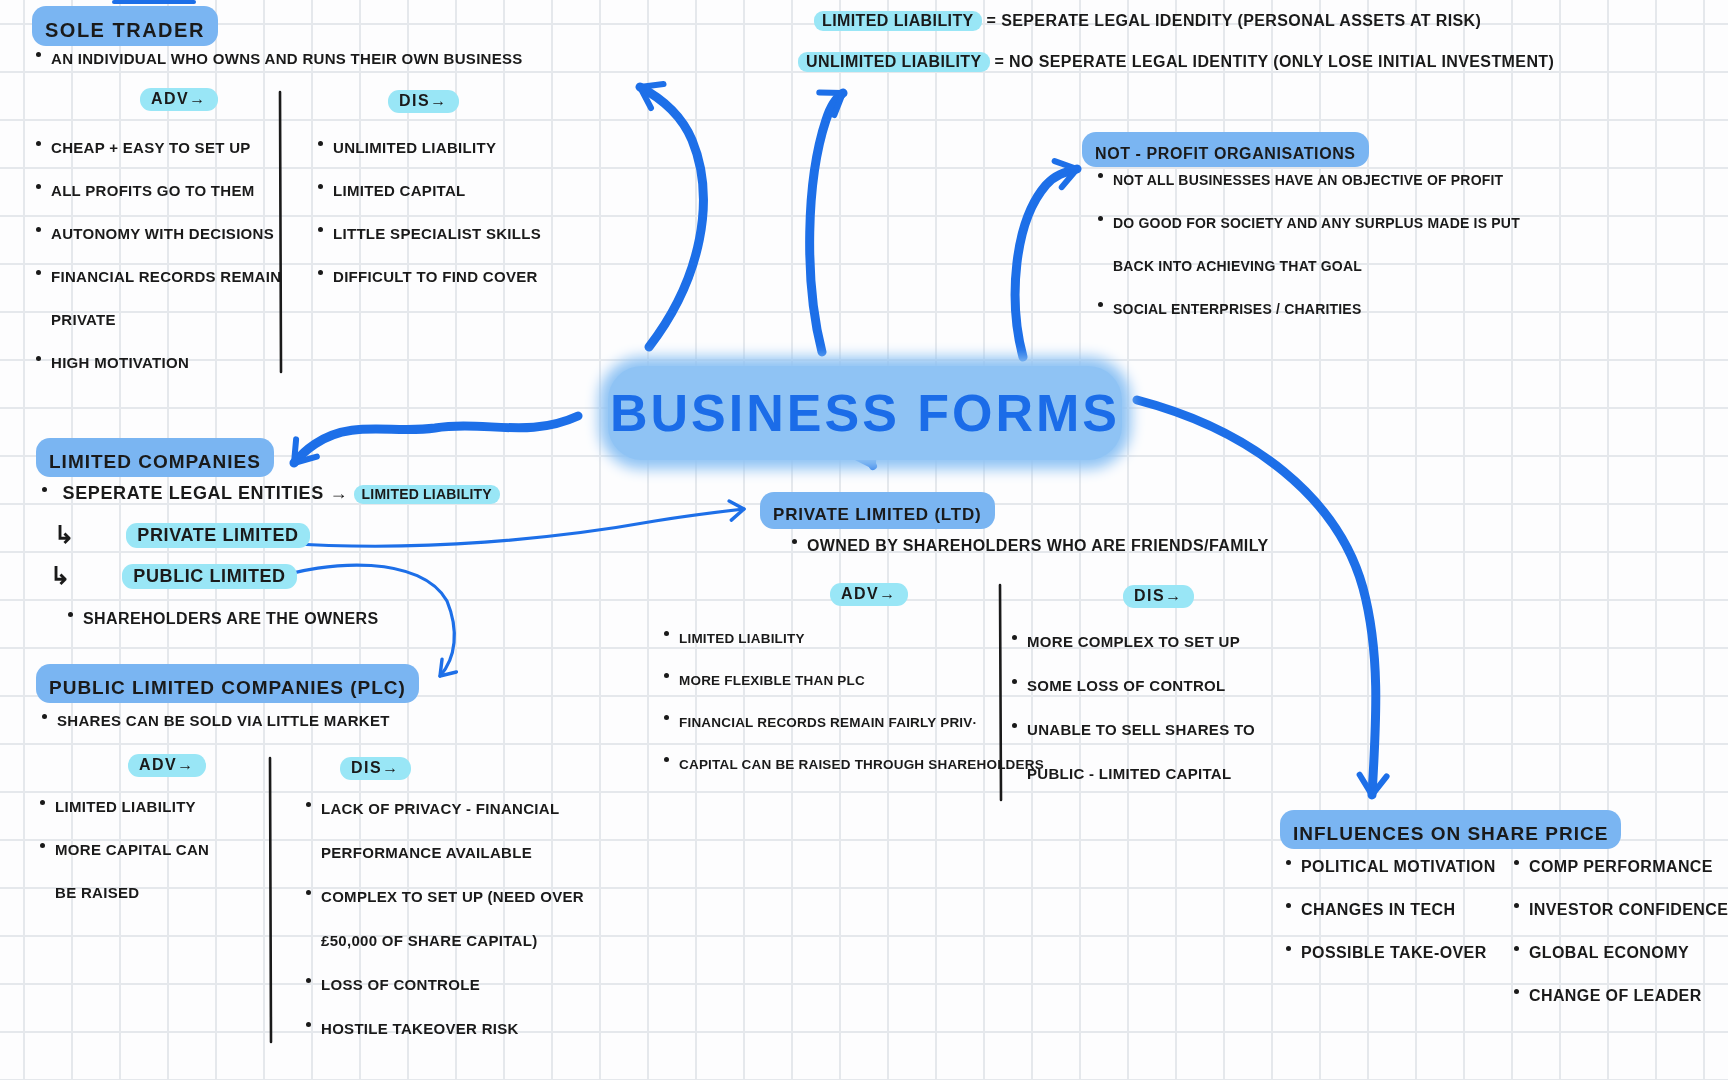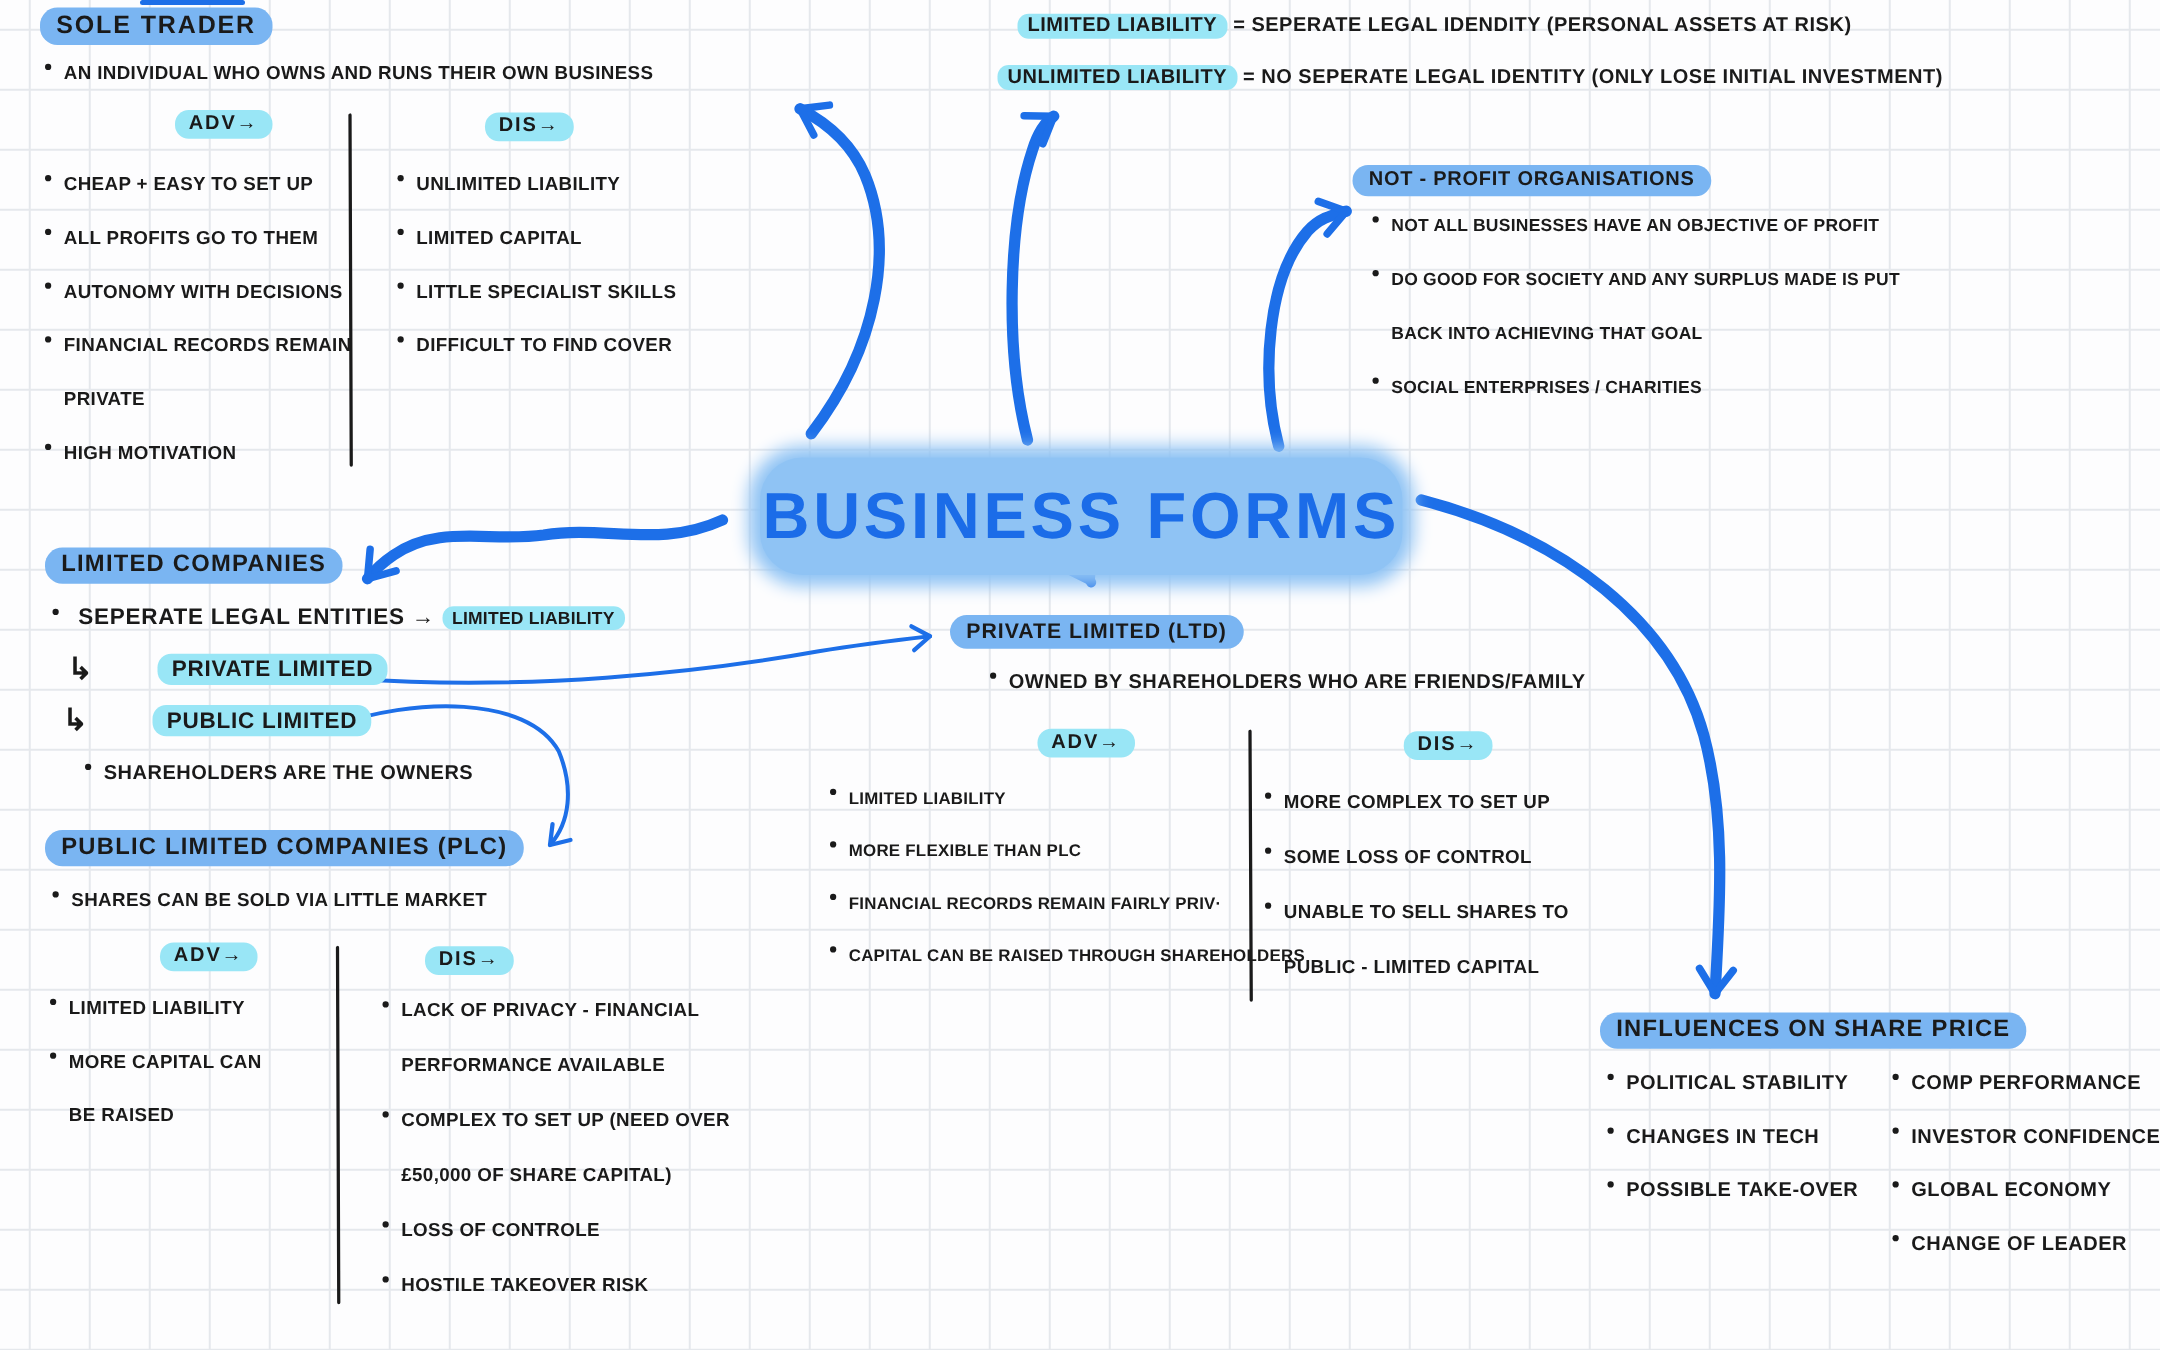--- a/index.html
+++ b/index.html
@@ -8,21 +8,21 @@
     background-color:var(--background,#fdfdfe);
     background-image:
       linear-gradient(var(--grid-line,#e5e8ec) 2px, transparent 2px),
       linear-gradient(90deg, var(--grid-line,#e5e8ec) 2px, transparent 2px);
     background-size:48px 48px;background-position:23px 23px;
     font-family:"Liberation Sans", sans-serif;
     font-weight:700;color:var(--ink,#1a1a1a);
   }
   .abs{position:absolute;white-space:nowrap;}
   
-  .pillb{background:var(--heading-highlight,#7ab5f2);border-radius:14px;padding:3px 13px 4px;}
+  .pillb{background:var(--heading-highlight,#7ab5f2);border-radius:14px;padding:13px 13px 4px;}
   .pillc{background:var(--inline-highlight,#99e6f6);border-radius:11px;padding:2px 11px 3px;margin-left:40px;}
   .ipill{background:var(--inline-highlight,#99e6f6);border-radius:9px;padding:1px 8px 2px;}
   
   .h20{font-size:20px;letter-spacing:1.5px;}
   .h19{font-size:19px;letter-spacing:1px;text-align:right;}
   .h17{font-size:17px;letter-spacing:.8px;}
   .h16{font-size:16px;letter-spacing:.6px;}
   .t18{font-size:18px;letter-spacing:.6px;}
   .t16{font-size:16px;letter-spacing:.4px;padding-left:24px;}
   .t15{font-size:15px;letter-spacing:.3px;}
@@ -167,21 +167,21 @@
   </ul>
   <ul class="hl t15" style="left:1012px;top:633px;--st:44px">
     <li>MORE COMPLEX TO SET UP</li>
     <li>SOME LOSS OF CONTROL</li>
     <li>UNABLE TO SELL SHARES TO</li>
     <li class="cont">PUBLIC - LIMITED CAPITAL</li>
   </ul>
 
   <div class="abs pillb h19" style="left:1280px;top:810px">INFLUENCES ON SHARE PRICE</div>
   <ul class="hl t16" style="left:1286px;top:858px;--st:43px">
-    <li>POLITICAL STABILITY</li>
+    <li>POLITICAL MOTIVATION</li>
     <li>CHANGES IN TECH</li>
     <li>POSSIBLE TAKE-OVER</li>
   </ul>
   <ul class="hl t16" style="left:1514px;top:858px;--st:43px">
     <li>COMP PERFORMANCE</li>
     <li>INVESTOR CONFIDENCE</li>
     <li>GLOBAL ECONOMY</li>
     <li>CHANGE OF LEADER</li>
   </ul>
 

